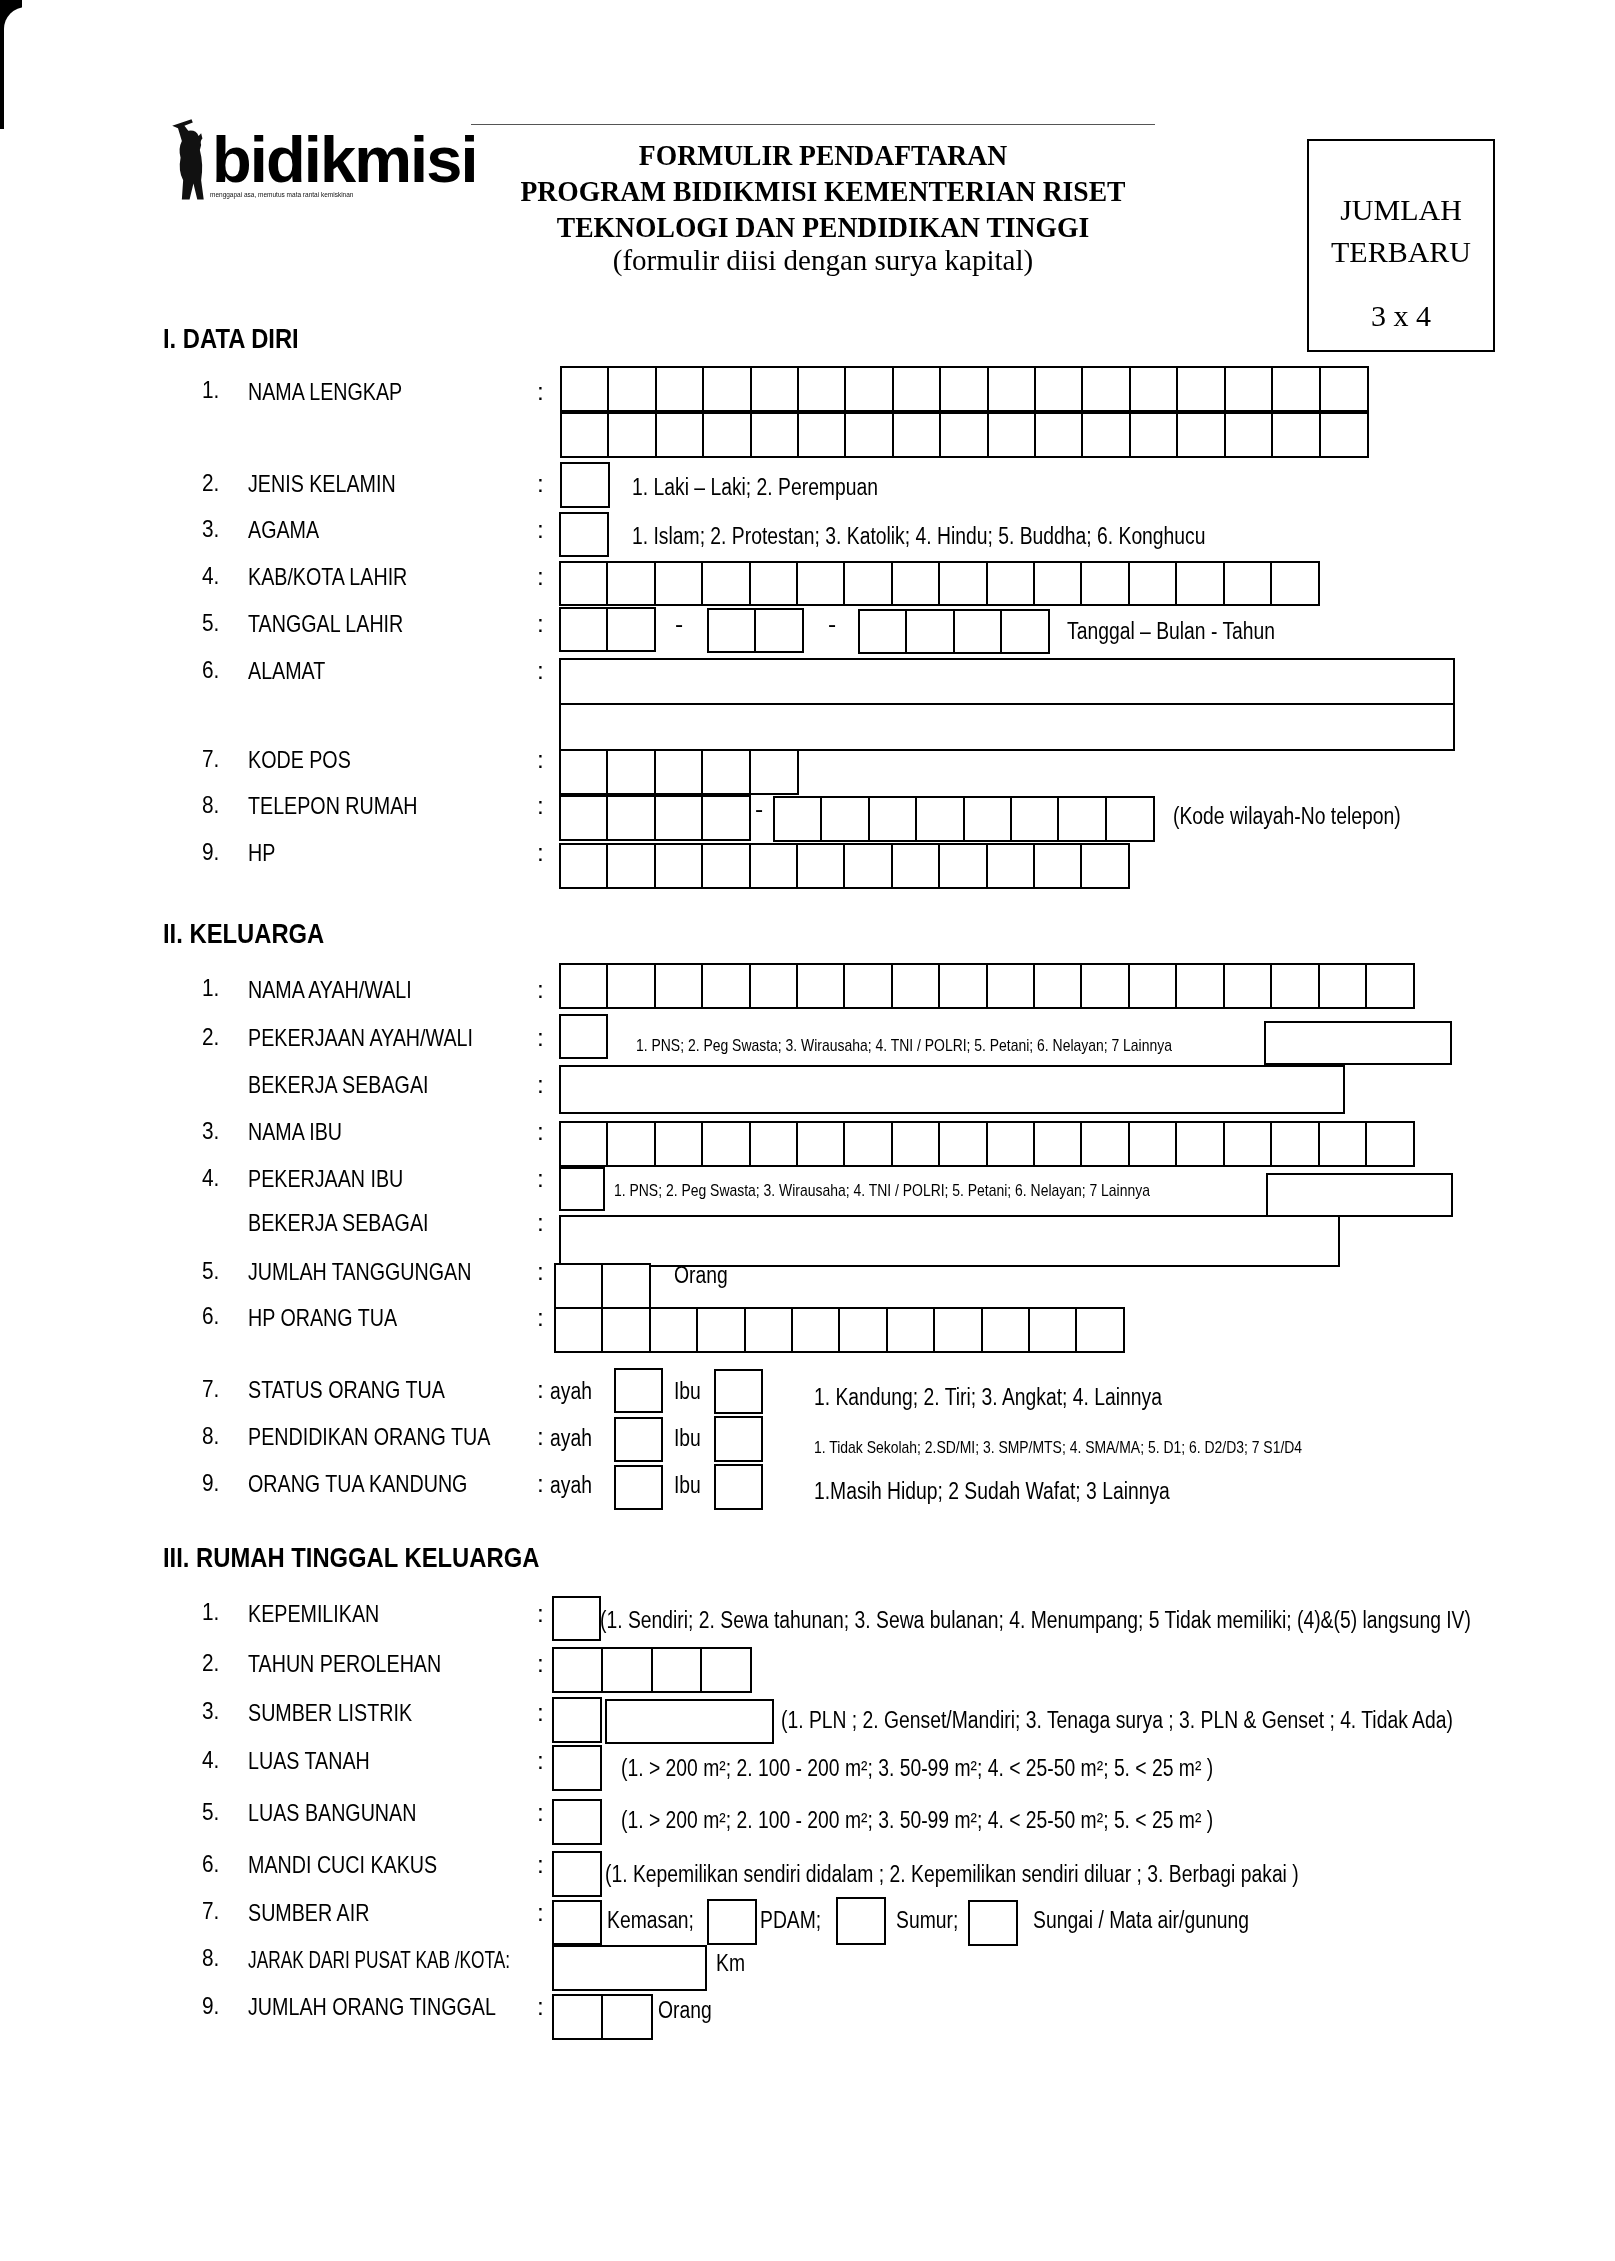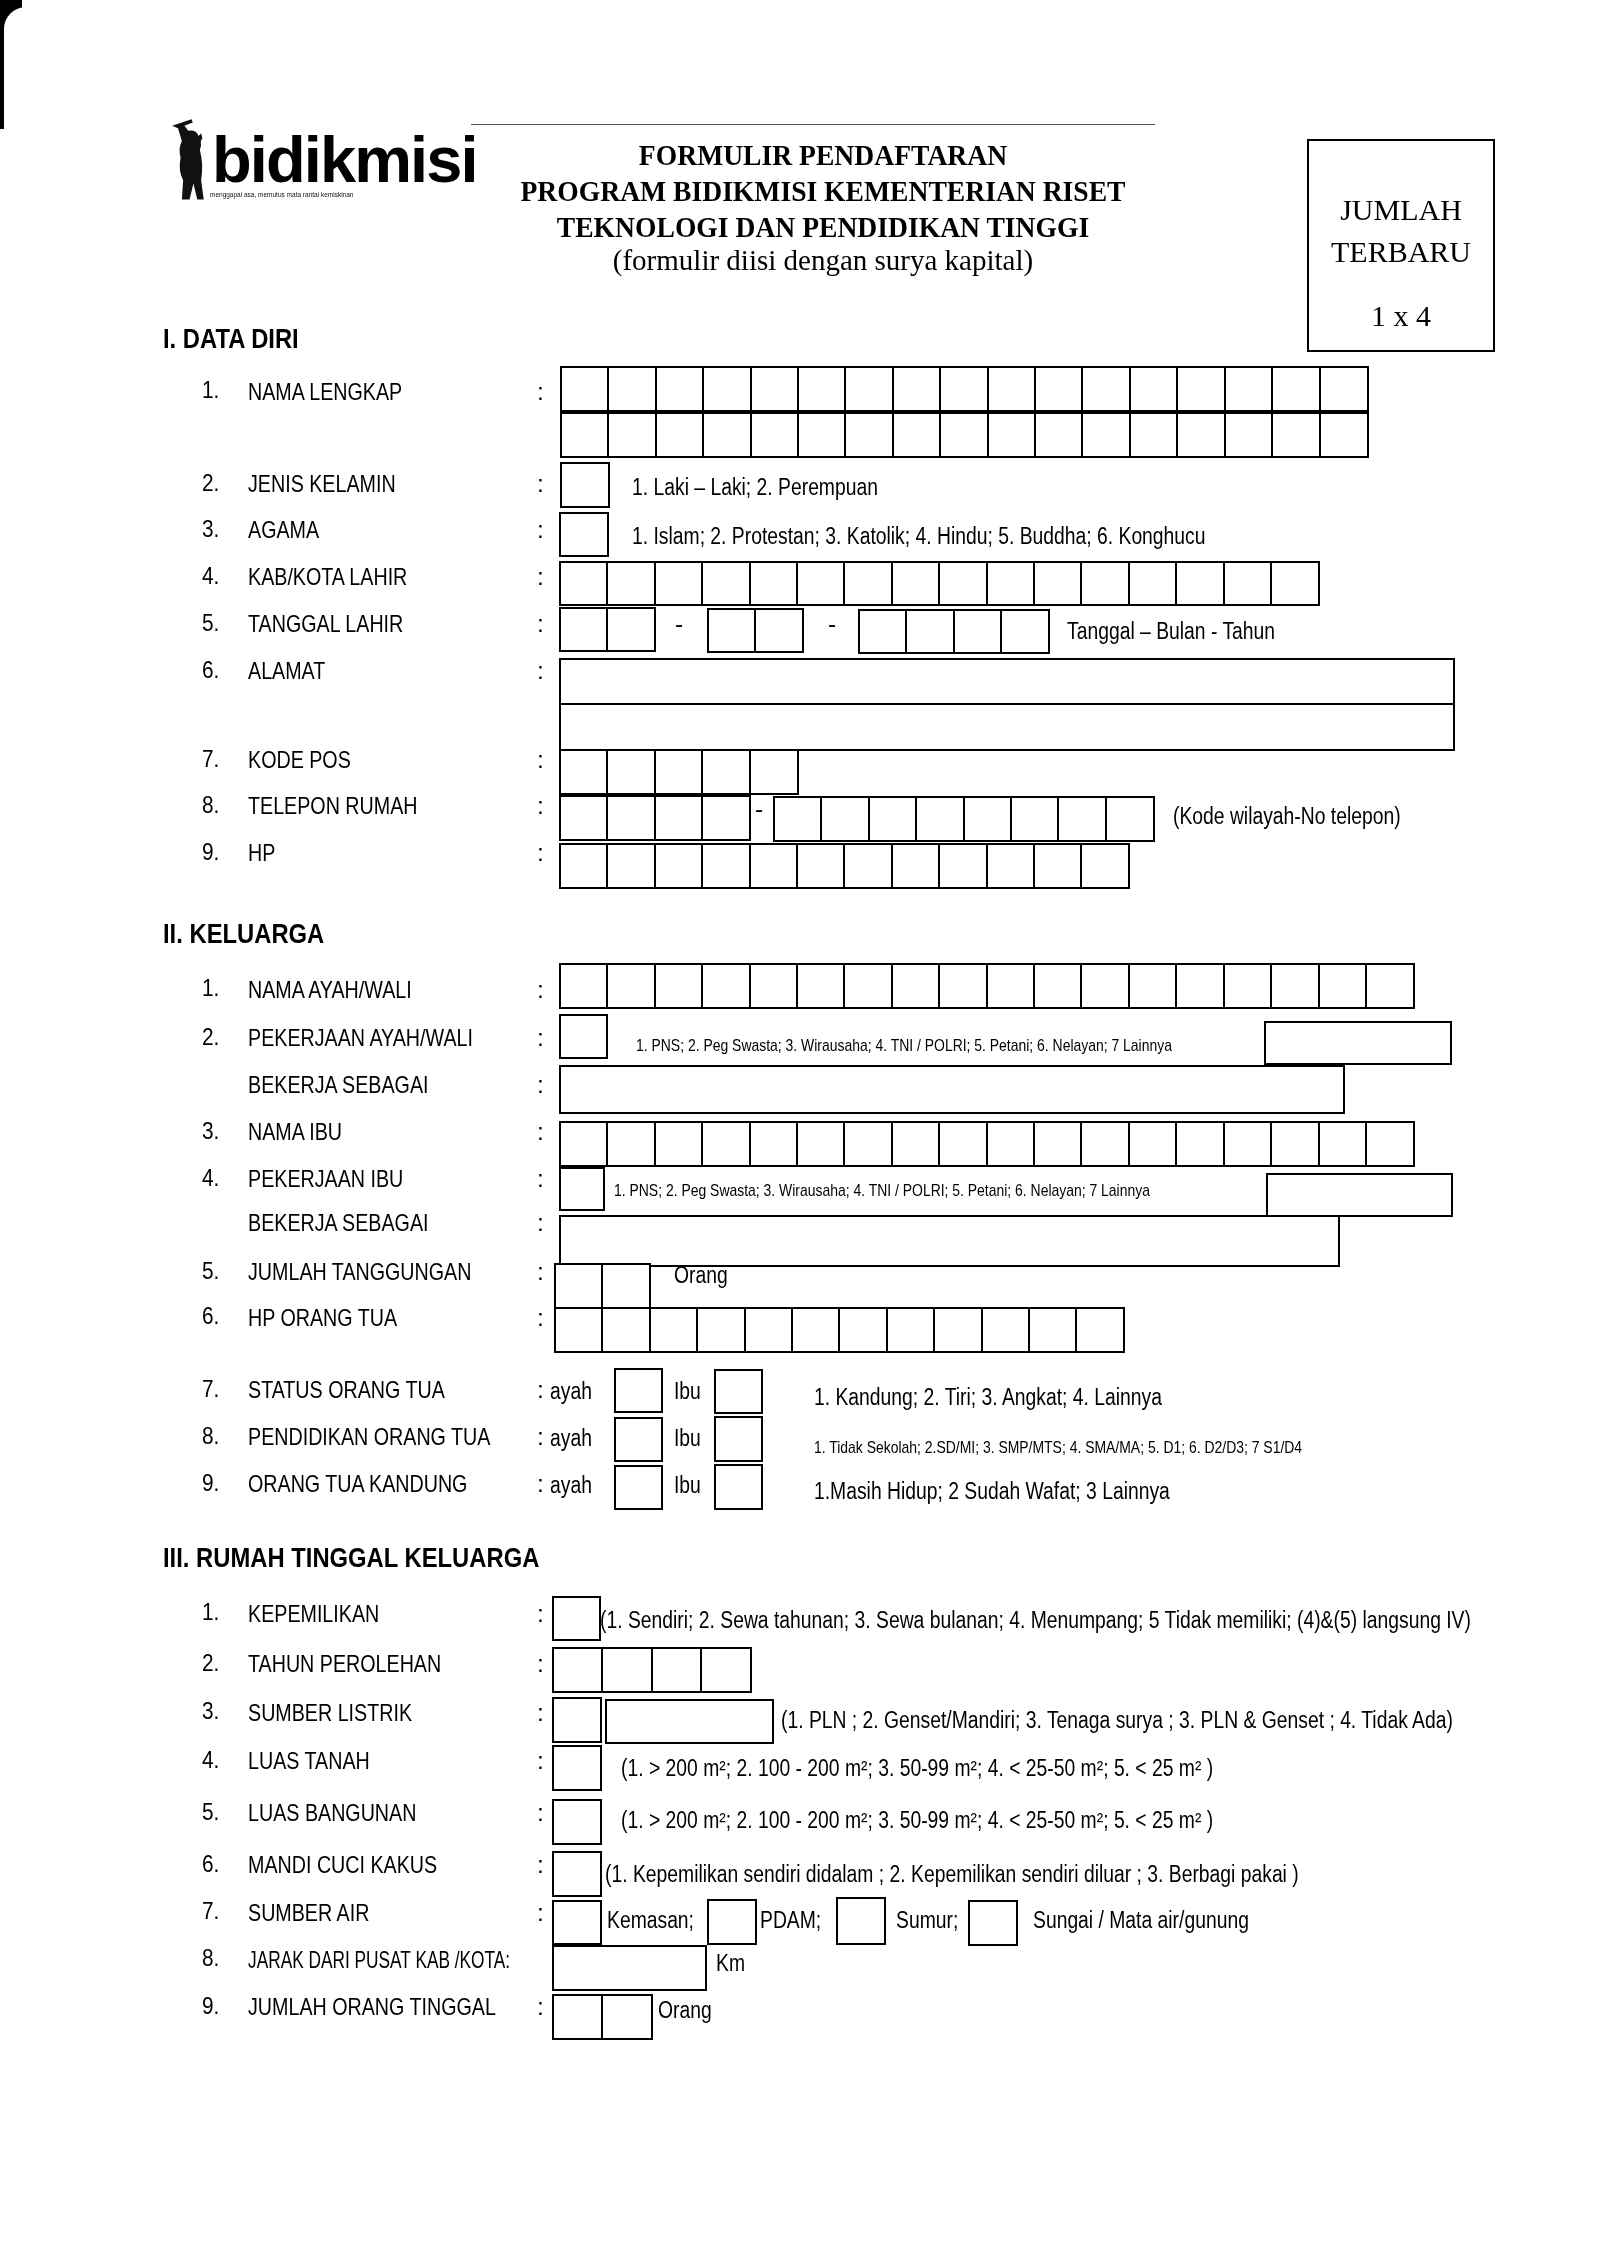--- a/index.html
+++ b/index.html
@@ -46,21 +46,21 @@
 <div class="title">
   <div>FORMULIR PENDAFTARAN</div>
   <div>PROGRAM BIDIKMISI KEMENTERIAN RISET</div>
   <div>TEKNOLOGI DAN PENDIDIKAN TINGGI</div>
 </div>
 <div class="subtitle">(formulir diisi dengan surya kapital)</div>
 
 <div class="photo">
   <div class="l1">JUMLAH</div>
   <div class="l2">TERBARU</div>
-  <div class="l3">1 x 4</div>
+  <div class="l3">3 x 4</div>
 </div>
 
 <div class="sec" style="top:323px">I.  DATA DIRI</div>
 
 <div class="num" style="top:376px">1.</div>
 <div class="lbl" style="top:378px">NAMA LENGKAP</div>
 <div class="colon" style="top:378px">:</div>
 <div class="row" style="left:560px;top:366px">
     <div class="box" style="width: 50px; height: 46px;"></div>
     <div class="box" style="width: 50px; height: 46px;"></div>

